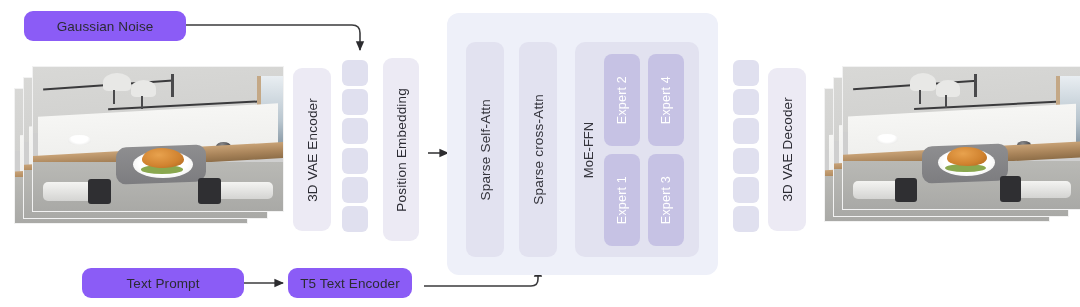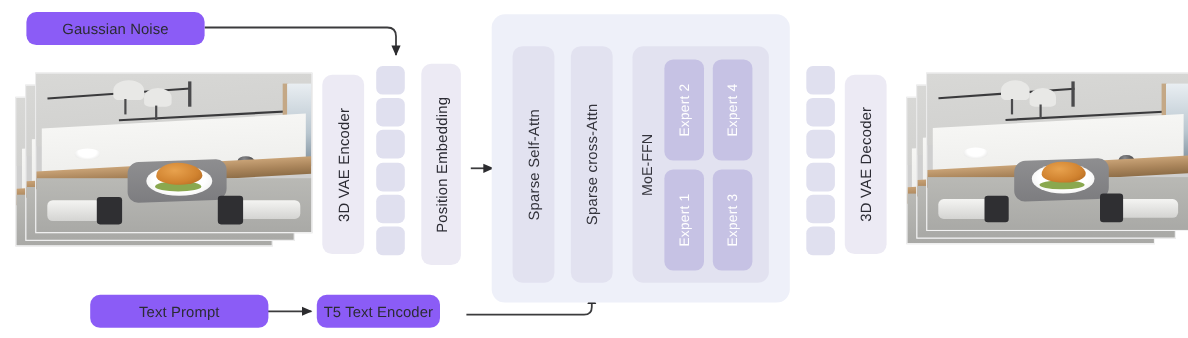--- a/index.html
+++ b/index.html
@@ -392,21 +392,21 @@
   </svg>
 
   <div class="abs pill" style="left:24px; top:11px; width:162px; height:30px;">
     <span>Gaussian Noise</span>
   </div>
 
   <div class="abs pill" style="left:38px; top:268px; width:162px; height:30px;margin-left:44px;">
     <span>Text Prompt</span>
   </div>
 
-  <div class="abs pill" style="left:288px; top:268px; width:112px; height:30px;">
+  <div class="abs pill" style="left:288px; top:268px; width:124px; height:30px;">
     <span>T5 Text Encoder</span>
   </div>
 
   <div class="abs vbox" style="left:293px; top:68px; width:38px; height:163px;">
     <span class="vlabel">3D VAE  Encoder</span>
   </div>
 
   <div class="abs" style="left:342px; top:60px; width:30px; height:172px;
               display:flex; flex-direction:column; justify-content:space-between;">
     <div class="tok"></div>

